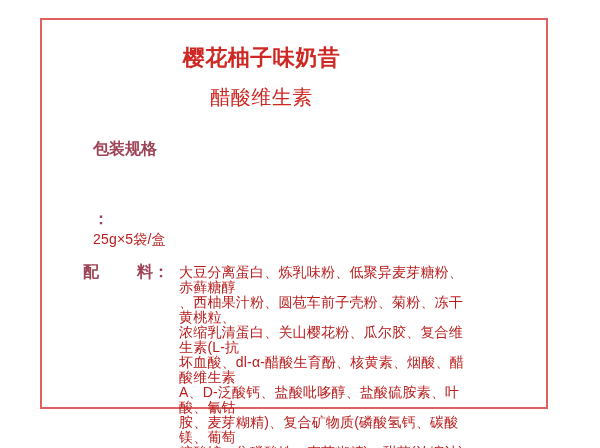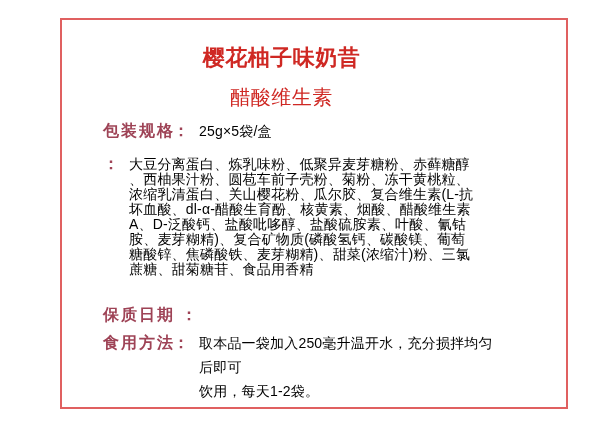--- a/index.html
+++ b/index.html
@@ -2,44 +2,44 @@
 <html><head>
 <meta charset="utf-8">
 <style>
   * { margin:0; padding:0; box-sizing:border-box; }
   html,body {
     width:600px; height:448px; background:#ffffff; overflow:hidden;
     font-family:"Liberation Sans","DejaVu Sans",sans-serif;
   }
   .page { position:relative; width:600px; height:448px; background:#fff; }
   .card {
-    position:absolute; left:60px; top:18px; width:508px; height:391px;
+    position:absolute; left:40px; top:18px; width:508px; height:391px;
     border:2px solid #e06060; background:#fff;
     padding:0 70px 0 41px;
   }
   .center { text-align:center; margin-right:36px; }
   .title {
     margin-top:25px; font-size:22px; line-height:26px; font-weight:bold;
     color:#cf2823; letter-spacing:0.5px;
   }
   .subtitle {
     margin-top:14px; font-size:20px; line-height:24px; font-weight:normal;
     color:#cf2823; letter-spacing:0.5px;
   }
   .row { display:flex; align-items:baseline; }
   .row-label {
     flex:0 0 70px; color:#9e4356; font-size:16px; font-weight:bold;
     line-height:20px; text-align:justify; text-align-last:justify;
   }
   .row-colon { color:#9e4356; font-size:16px; font-weight:bold; line-height:20px; }
   .row-value {
-    flex:1; margin-left:10px; color:#000000; font-size:14px; line-height:20px;
+    flex:1; margin-left:10px; color:#b91c1c; font-size:14px; line-height:20px;
     letter-spacing:0.2px;
   }
-  .row-spec        { margin-top:12px; }
+  .row-spec        { margin-top:30px;flex-direction:column; }
   .row-ingredients { margin-top:13px; }
   .row-shelf       { margin-top:28px;gap:8px; }
   .row-method      { margin-top:6px;  }
   .pre { white-space:pre-line; }
   .ingredients-text { line-height:15px; }
   .method-text      { line-height:24px; }
 </style>
 </head>
 <body>
 
@@ -50,20 +50,21 @@
 
     <div class="subtitle center">醋酸维生素</div>
 
     <div class="row row-spec">
       <span class="row-label">包装规格</span>
       <span class="row-colon">：</span>
       <div class="row-value">25g×5袋/盒</div>
     </div>
 
     <div class="row row-ingredients">
+      <span class="row-label">配料</span>
       <span class="row-colon">：</span>
       <div class="row-value pre ingredients-text">大豆分离蛋白、炼乳味粉、低聚异麦芽糖粉、赤藓糖醇
 、西柚果汁粉、圆苞车前子壳粉、菊粉、冻干黄桃粒、
 浓缩乳清蛋白、关山樱花粉、瓜尔胶、复合维生素(L-抗
 坏血酸、dl-α-醋酸生育酚、核黄素、烟酸、醋酸维生素
 A、D-泛酸钙、盐酸吡哆醇、盐酸硫胺素、叶酸、氰钴
 胺、麦芽糊精)、复合矿物质(磷酸氢钙、碳酸镁、葡萄
 糖酸锌、焦磷酸铁、麦芽糊精)、甜菜(浓缩汁)粉、三氯
 蔗糖、甜菊糖苷、食品用香精</div>
     </div>

